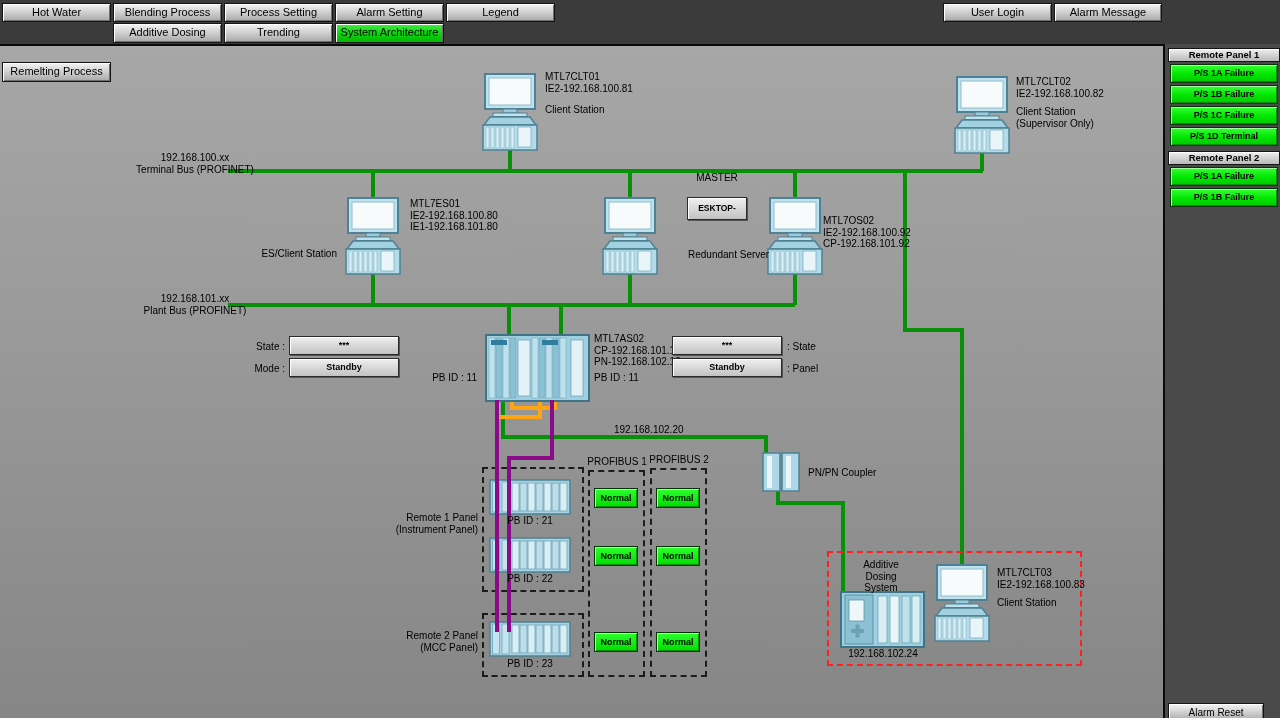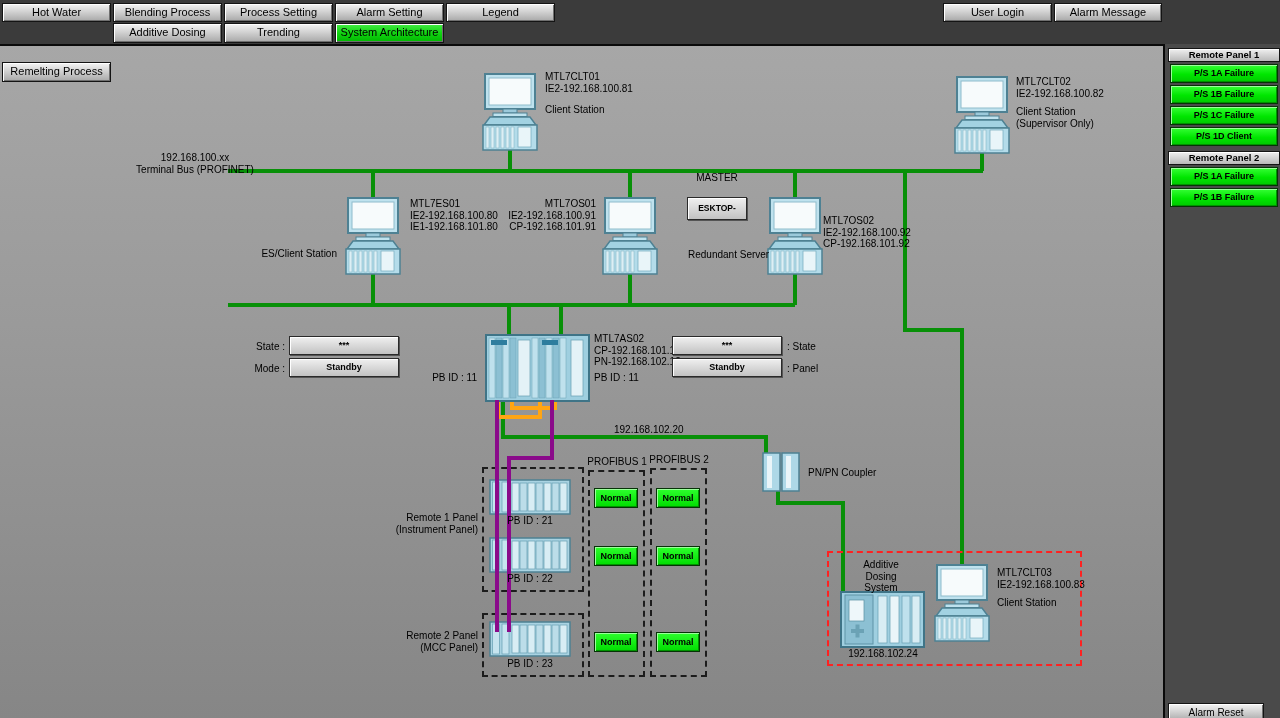--- a/index.html
+++ b/index.html
@@ -122,21 +122,21 @@
     <div class="btn-nav active" style="left:335px;top:23px;width:109px;height:20px;">System Architecture</div>
     <div class="btn-nav" style="left:943px;top:3px;width:109px;">User Login</div>
     <div class="btn-nav" style="left:1054px;top:3px;width:108px;">Alarm Message</div>
   </div>
 
   <div id="sidepanel">
     <div class="panel-header" style="left:3px;top:4px;width:112px;">Remote Panel 1</div>
     <div class="btn-green" style="left:5px;top:20px;width:108px;">P/S 1A Failure</div>
     <div class="btn-green" style="left:5px;top:41px;width:108px;">P/S 1B Failure</div>
     <div class="btn-green" style="left:5px;top:62px;width:108px;">P/S 1C Failure</div>
-    <div class="btn-green" style="left:5px;top:83px;width:108px;">P/S 1D Client</div>
+    <div class="btn-green" style="left:5px;top:83px;width:108px;">P/S 1D Terminal</div>
     <div class="panel-header" style="left:3px;top:107px;width:112px;">Remote Panel 2</div>
     <div class="btn-green" style="left:5px;top:123px;width:108px;">P/S 1A Failure</div>
     <div class="btn-green" style="left:5px;top:144px;width:108px;">P/S 1B Failure</div>
     <div class="btn-gray" style="left:3px;top:659px;width:96px;">Alarm Reset</div>
   </div>
 
   <svg class="lines z1" width="1280" height="718" viewBox="0 0 1280 718">
     <g stroke="#089008" stroke-width="4" fill="none">
       <path d="M228 171 H983"></path>
       <path d="M510 128 V171"></path>
@@ -198,20 +198,24 @@
     <g stroke="#8a0a8a" stroke-width="4" fill="none">
       <path d="M497 400 V632"></path>
       <path d="M552 400 V458 H509 V632"></path>
     </g>
   </svg>
 
   <div class="lbl c" style="left:95px;top:152px;width:200px;">
     <div>192.168.100.xx</div>
       <div>Terminal Bus (PROFINET)</div>
   </div>
+  <div class="lbl c" style="left:95px;top:293px;width:200px;">
+    <div>192.168.101.xx</div>
+      <div>Plant Bus (PROFINET)</div>
+  </div>
   <div class="lbl" style="left:614px;top:424px;">192.168.102.20</div>
 
   <div class="lbl" style="left:545px;top:71px;">
     <div>MTL7CLT01</div>
       <div>IE2-192.168.100.81</div>
   </div>
   <div class="lbl" style="left:545px;top:104px;">Client Station</div>
 
   <div class="lbl" style="left:1016px;top:76px;">
     <div>MTL7CLT02</div>
@@ -222,25 +226,20 @@
       <div>(Supervisor Only)</div>
   </div>
 
   <div class="lbl" style="left:410px;top:198px;">
     <div>MTL7ES01</div>
       <div>IE2-192.168.100.80</div>
       <div>IE1-192.168.101.80</div>
   </div>
   <div class="lbl r" style="left:217px;top:248px;width:120px;">ES/Client Station</div>
 
-  <div class="lbl r" style="left:476px;top:198px;width:120px;">
-    <div>MTL7OS01</div>
-      <div>IE2-192.168.100.91</div>
-      <div>CP-192.168.101.91</div>
-  </div>
   <div class="lbl c" style="left:684px;top:172px;width:66px;">MASTER</div>
   <div class="field" style="left:687px;top:197px;width:60px;height:23px;line-height:21px;font-size:8.5px;">ESKTOP-FCG34K</div>
   <div class="lbl" style="left:688px;top:249px;">Redundant Server</div>
 
   <div class="lbl" style="left:823px;top:199px;margin-top:16px;">
     <div>MTL7OS02</div>
       <div>IE2-192.168.100.92</div>
       <div>CP-192.168.101.92</div>
   </div>
 

